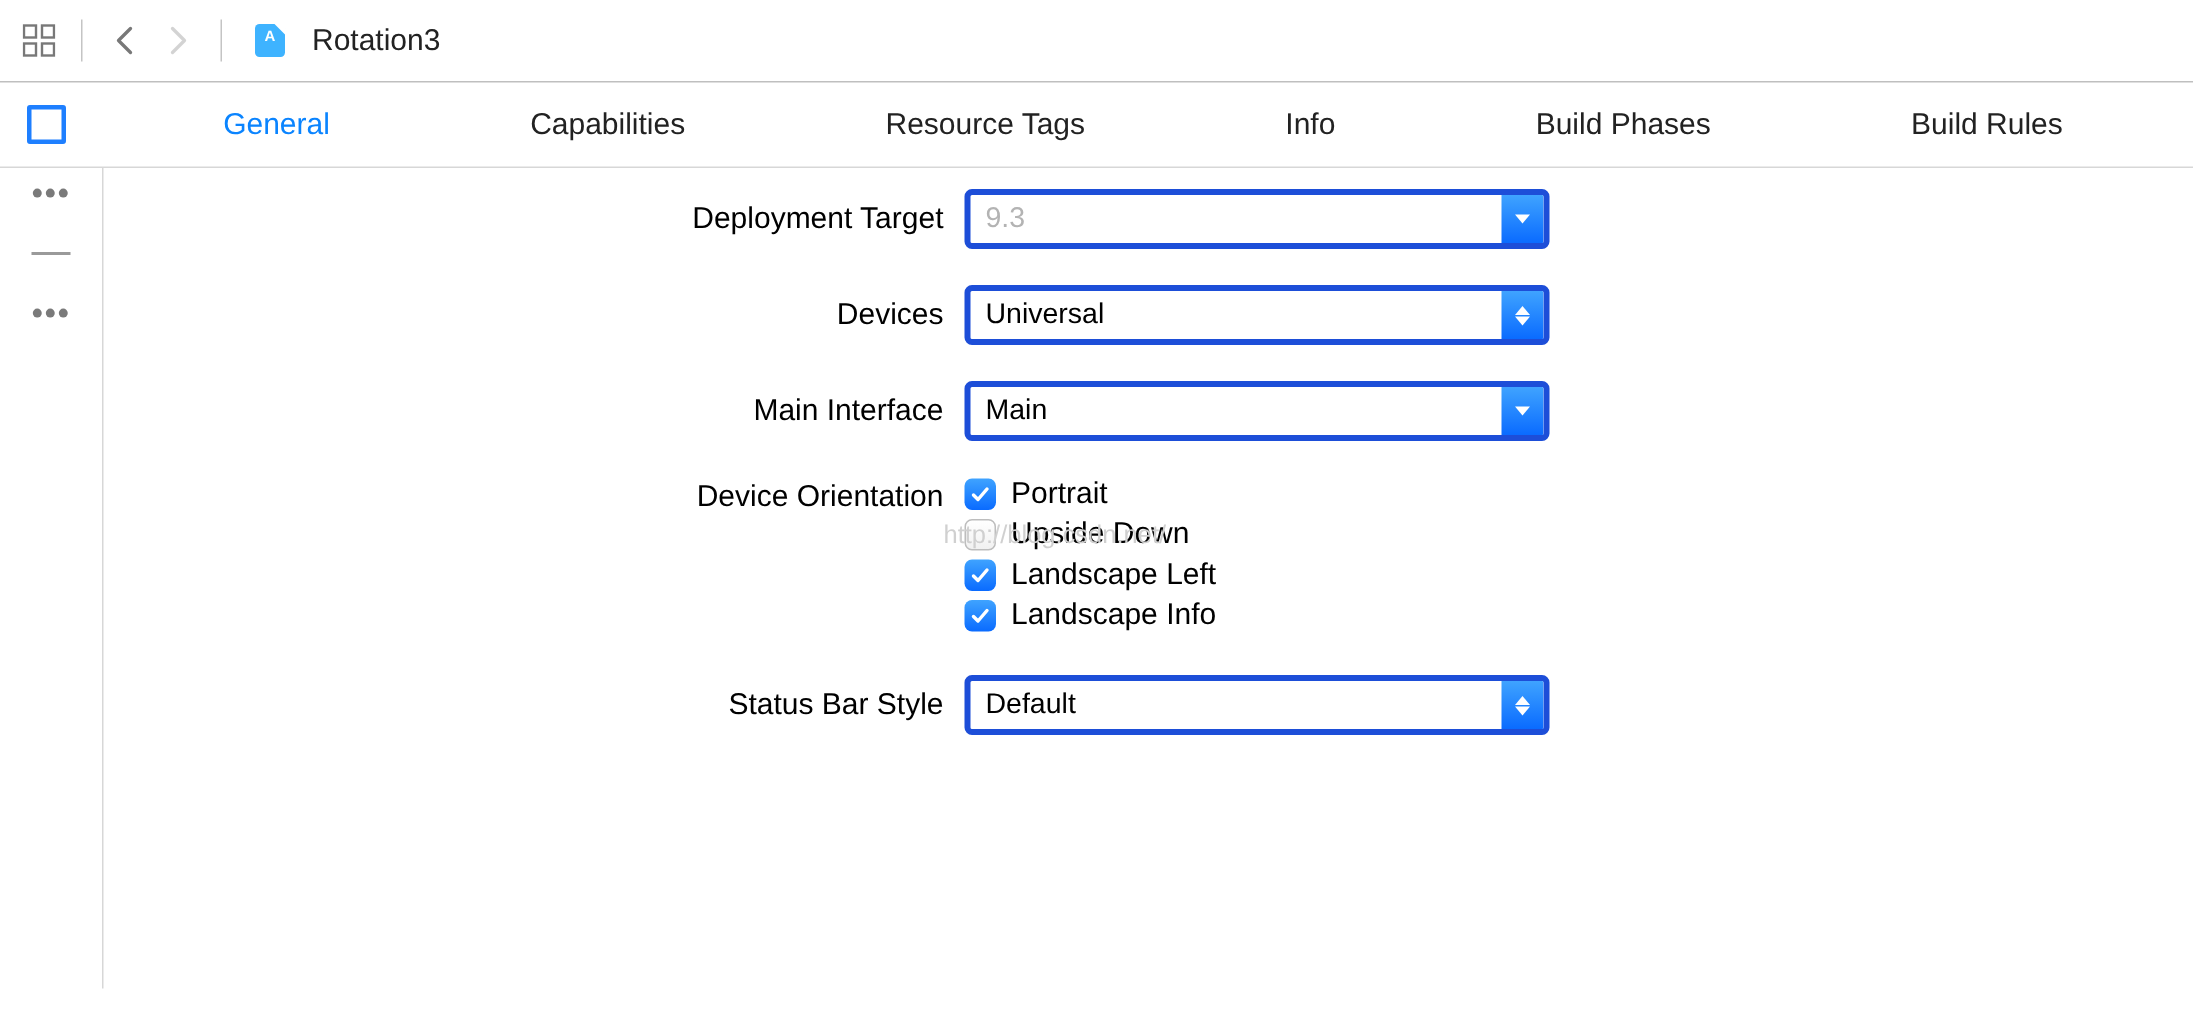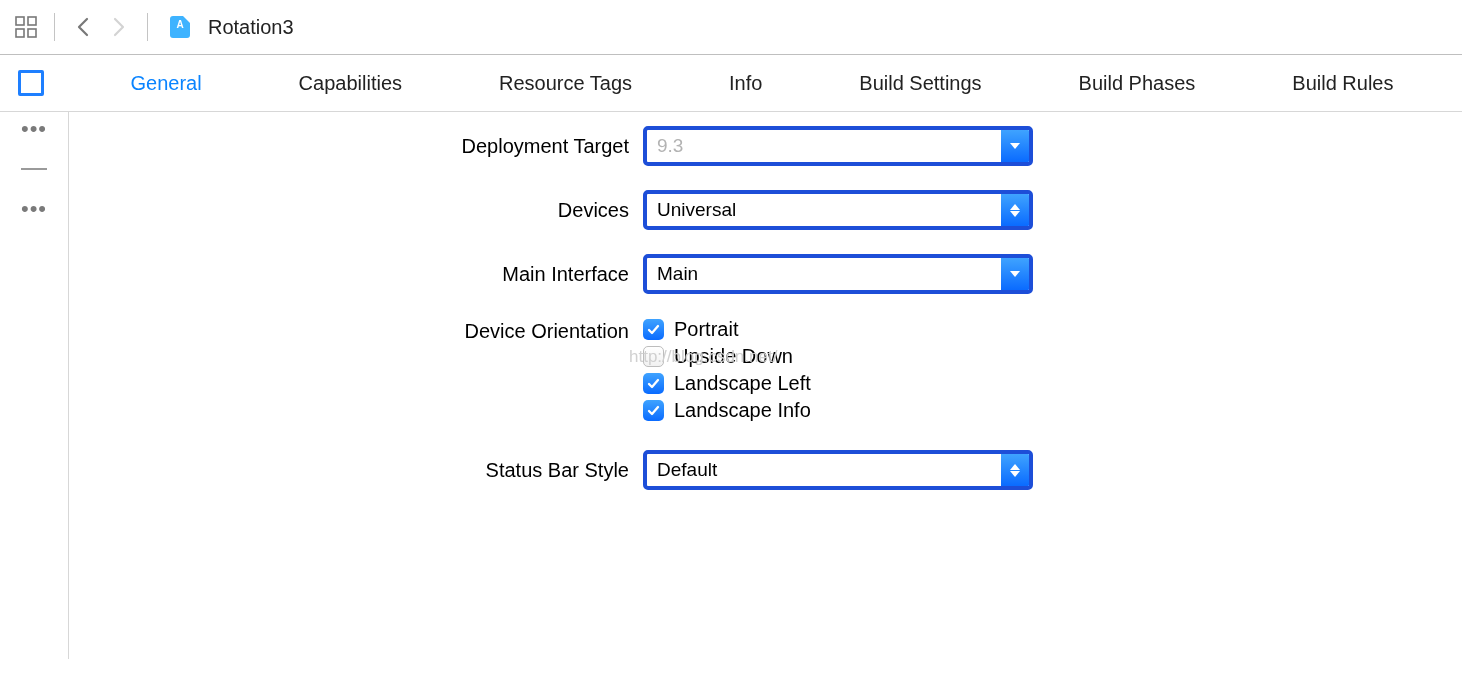--- a/index.html
+++ b/index.html
@@ -92,21 +92,20 @@
 
   <div class="tabbar">
     <div class="icon-slot">
       <div class="docicon"></div>
     </div>
     <div class="tabs-wrap">
       <div class="tab active">General</div>
       <div class="tab">Capabilities</div>
       <div class="tab">Resource Tags</div>
       <div class="tab">Info</div>
-      <div class="tab">Build Settings</div>
       <div class="tab">Build Phases</div>
       <div class="tab">Build Rules</div>
     </div>
   </div>
 
   <div class="main">
     <div class="sidebar">
       <div class="side-ell">•••</div>
       <div class="side-dash"></div>
       <div class="side-ell">•••</div>

